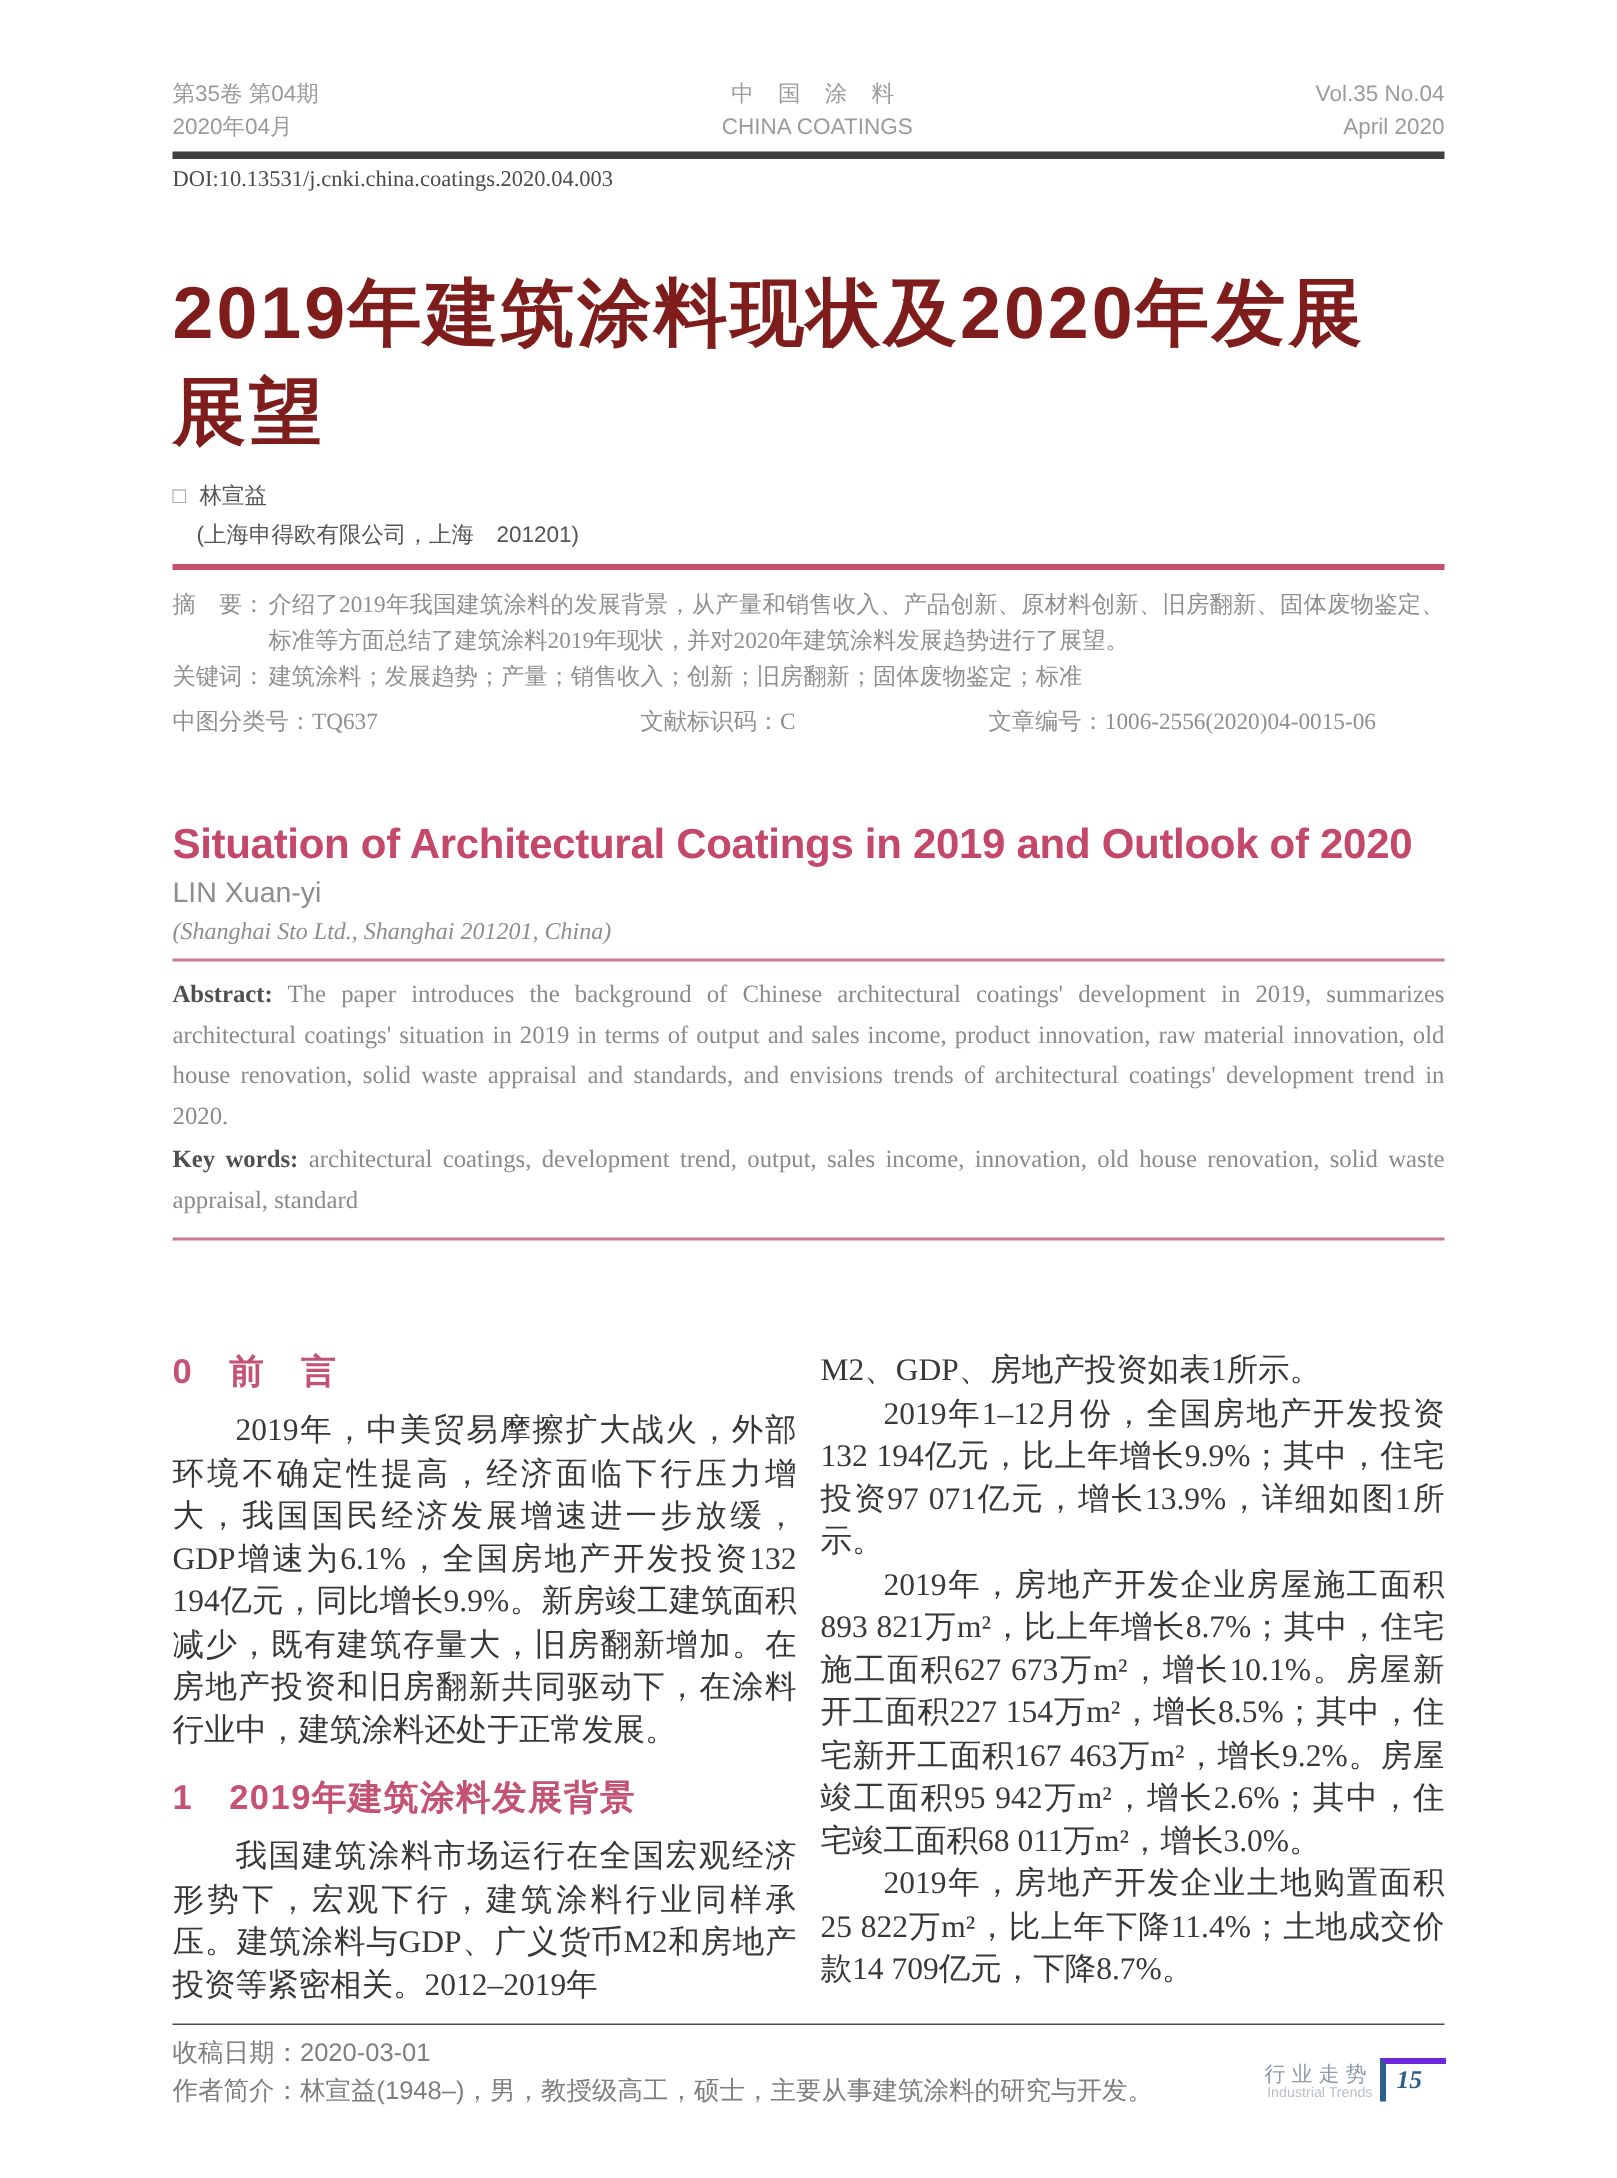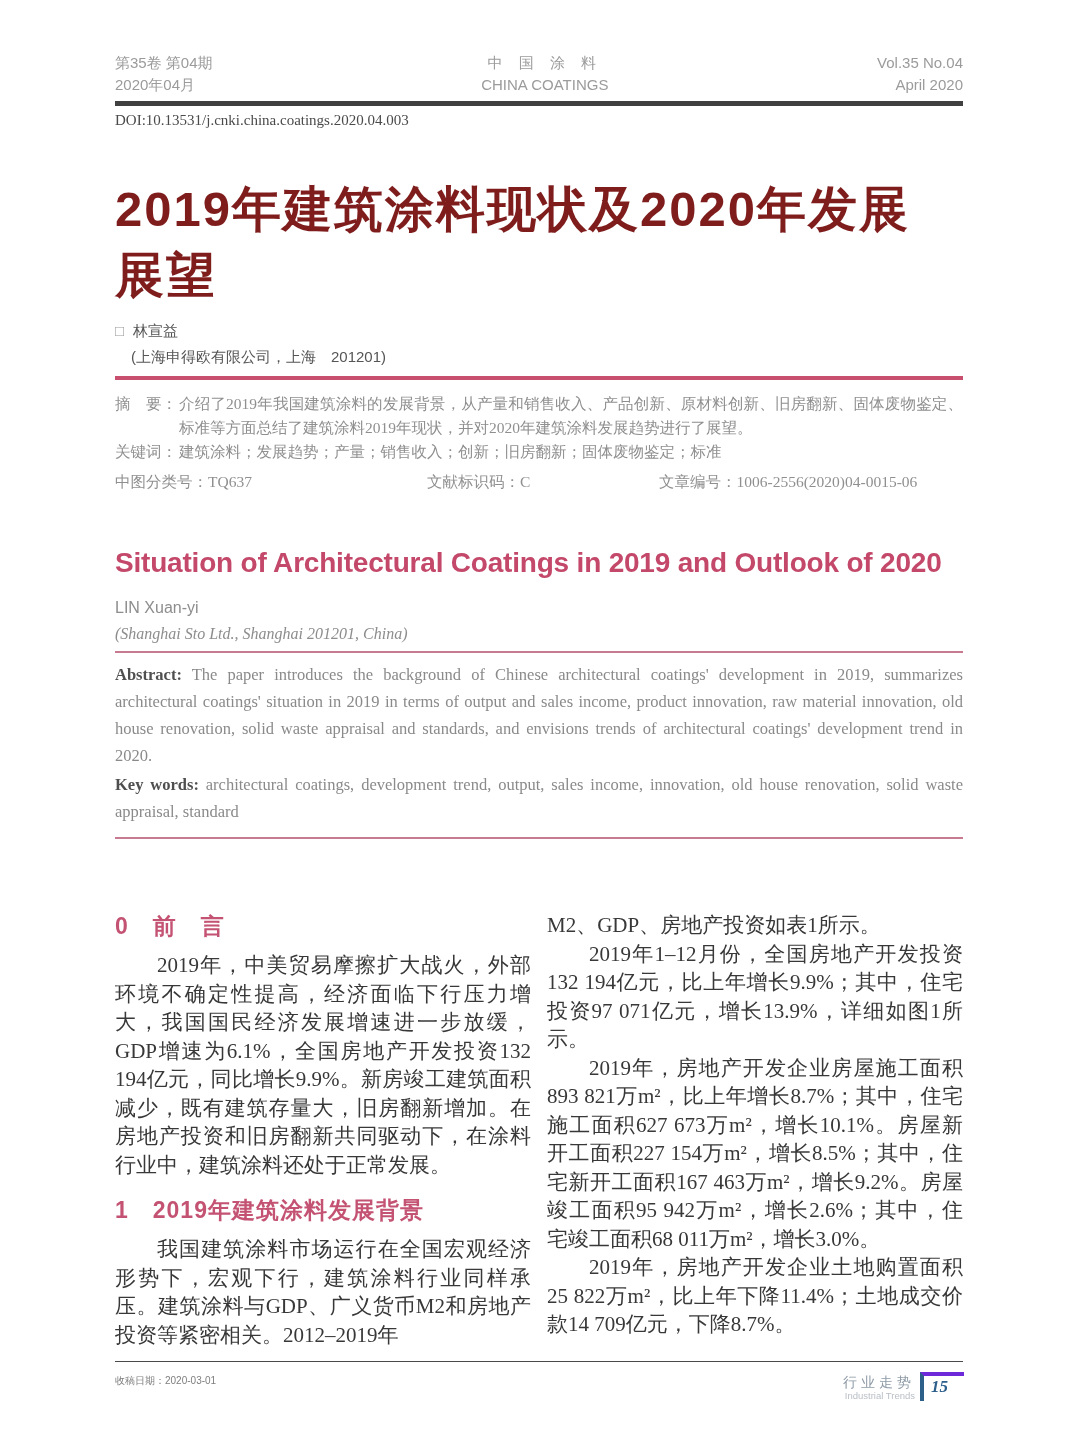--- a/index.html
+++ b/index.html
@@ -49,21 +49,21 @@
   .clc-row{margin-top:6px;display:flex;}
   .clc-c1{width:312px;}
   .clc-c2{width:232px;}
   .clc-c3{flex:1;}
   
   .title-en{
     margin:46px 0 0 0;
     font-size:28px;font-weight:800;color:#c4486a;
     line-height:45px;letter-spacing:-0.2px;
   }
-  .author-en{margin-top:12px;font-size:16px;color:#8d8d8d;line-height:22px;}
+  .author-en{font-size:19px;color:#8d8d8d;line-height:22px;}
   .affil-en{
     margin-top:4px;font-family:"Liberation Serif","DejaVu Serif",serif;
     font-style:italic;font-size:16px;color:#8d8d8d;line-height:22px;
   }
   .rule-thin{margin-top:6px;height:2px;background:#c87a91;}
   .abstract-en{
     padding:8px 0 6px 0;
     font-family:"Liberation Serif","DejaVu Serif",serif;
     font-size:16.5px;line-height:27px;color:#8a8a8a;text-align:justify;
   }
@@ -84,21 +84,21 @@
     line-height:30px;letter-spacing:1px;
   }
   .col h3.mt{margin-top:16px;}
   .col p{
     margin:0;font-size:21px;color:#383838;
     line-height:28.5px;text-align:justify;
   }
   .col p.ind{text-indent:2em;}
   
   .foot-rule{margin-top:12px;border-top:1.5px solid #4a4a4a;}
-  .footnote{margin-top:6px;font-size:10px;color:#7e7e7e;line-height:25px;}
+  .footnote{margin-top:6px;font-size:17px;color:#7e7e7e;line-height:25px;}
   
   .page-marker{
     position:absolute;right:114px;bottom:50px;
     display:flex;align-items:flex-start;gap:5px;justify-content:space-between;
   }
   .pm-text{text-align:right;padding-top:2px;}
   .pm-cn{font-size:14px;color:#8e9aa6;letter-spacing:4px;line-height:16px;}
   .pm-en{font-size:9.5px;color:#b9bfc6;line-height:12px;}
   .pm-num{
     border-top:4px solid #6d28d9;border-left:4px solid #2d5f8b;
@@ -182,20 +182,21 @@
       <p>M2、GDP、房地产投资如表1所示。</p>
       <p class="ind">2019年1–12月份，全国房地产开发投资132 194亿元，比上年增长9.9%；其中，住宅投资97 071亿元，增长13.9%，详细如图1所示。</p>
       <p class="ind">2019年，房地产开发企业房屋施工面积893 821万m²，比上年增长8.7%；其中，住宅施工面积627 673万m²，增长10.1%。房屋新开工面积227 154万m²，增长8.5%；其中，住宅新开工面积167 463万m²，增长9.2%。房屋竣工面积95 942万m²，增长2.6%；其中，住宅竣工面积68 011万m²，增长3.0%。</p>
       <p class="ind">2019年，房地产开发企业土地购置面积25 822万m²，比上年下降11.4%；土地成交价款14 709亿元，下降8.7%。</p>
     </div>
   </main>
 
   <div class="foot-rule"></div>
   <div class="footnote">
     <div><span>收稿日期：</span><span>2020-03-01</span></div>
+    <div><span>作者简介：</span><span>林宣益(1948–)，男，教授级高工，硕士，主要从事建筑涂料的研究与开发。</span></div>
   </div>
 
   <div class="page-marker">
     <div class="pm-text">
       <div class="pm-cn">行业走势</div>
       <div class="pm-en">Industrial Trends</div>
     </div>
     <div class="pm-num">15</div>
   </div>
 

